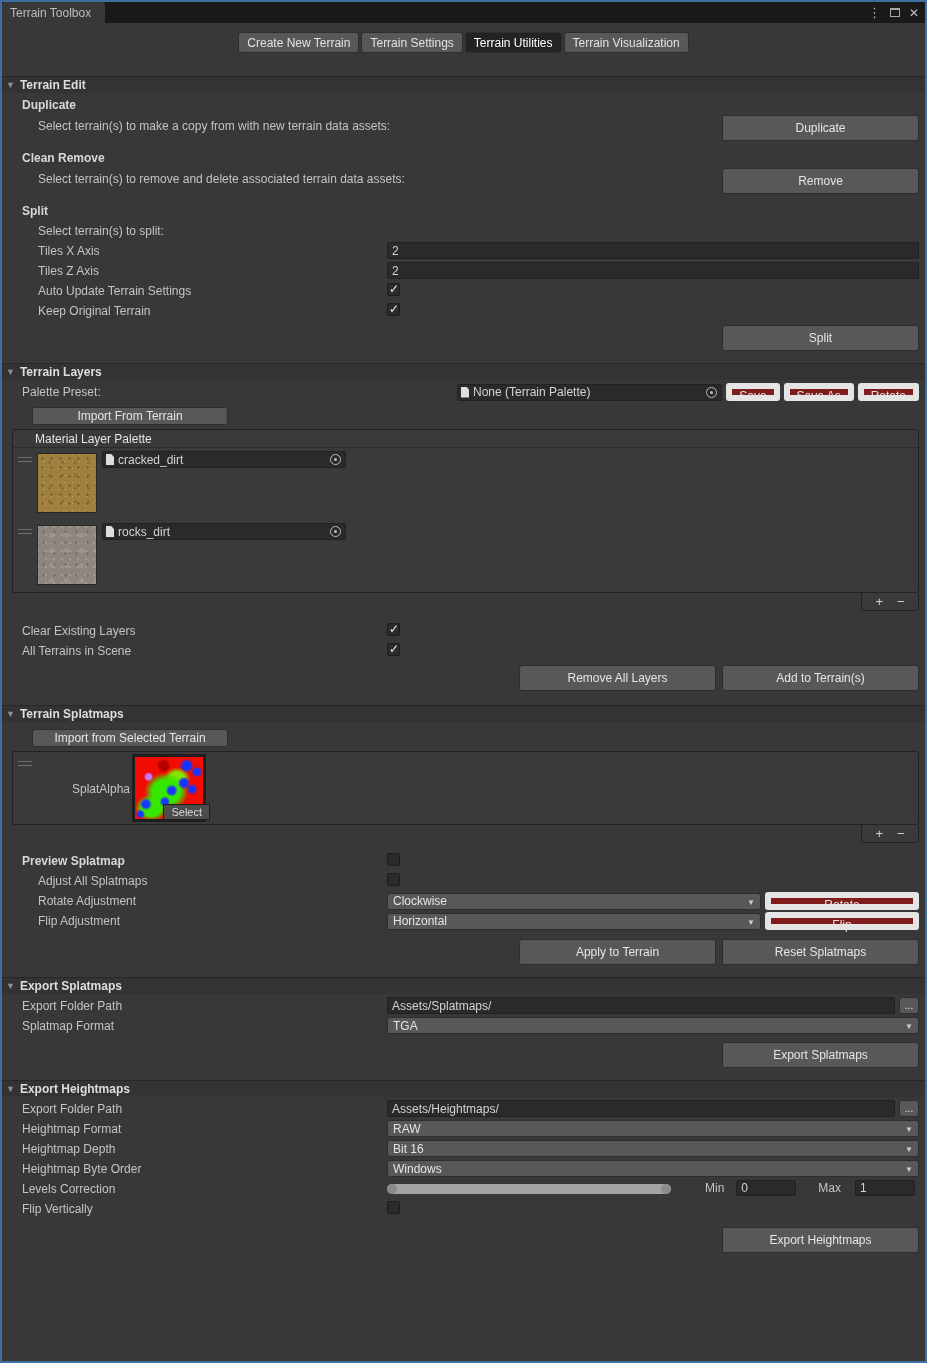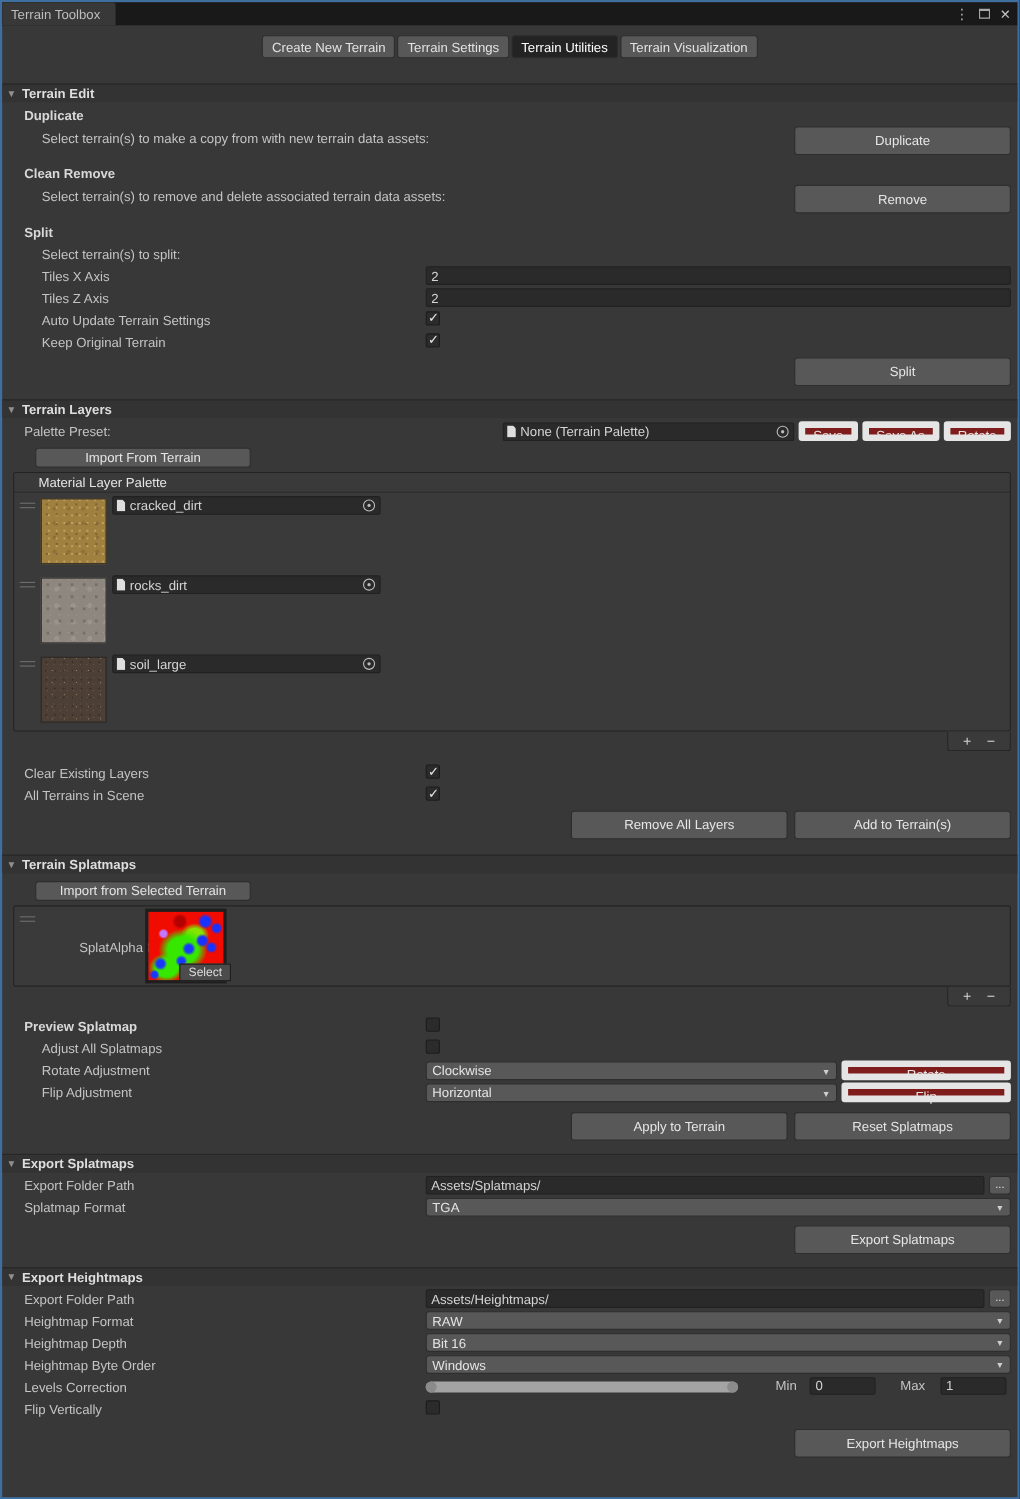--- a/index.html
+++ b/index.html
@@ -325,31 +325,20 @@
           <span class="drag-handle"></span>
           <div class="thumb tex-rocks"></div>
           <div class="objcol">
             <div class="objfield">
               <span class="doc-icon"></span>
               <span>rocks_dirt</span>
               <span class="picker-icon"></span>
             </div>
           </div>
         </div>
-        <div class="layer-row">
-          <span class="drag-handle"></span>
-          <div class="thumb tex-soil"></div>
-          <div class="objcol">
-            <div class="objfield">
-              <span class="doc-icon"></span>
-              <span>soil_large</span>
-              <span class="picker-icon"></span>
-            </div>
-          </div>
-        </div>
       </div>
       <div class="list-footer">
         <span class="pm-btn">+</span>
         <span class="pm-btn">−</span>
       </div>
       <div class="gap10"></div>
       <div class="row">
         <span class="lbl ind1">Clear Existing Layers</span>
         <div class="ctrl">
             <div class="checkbox on"></div>

